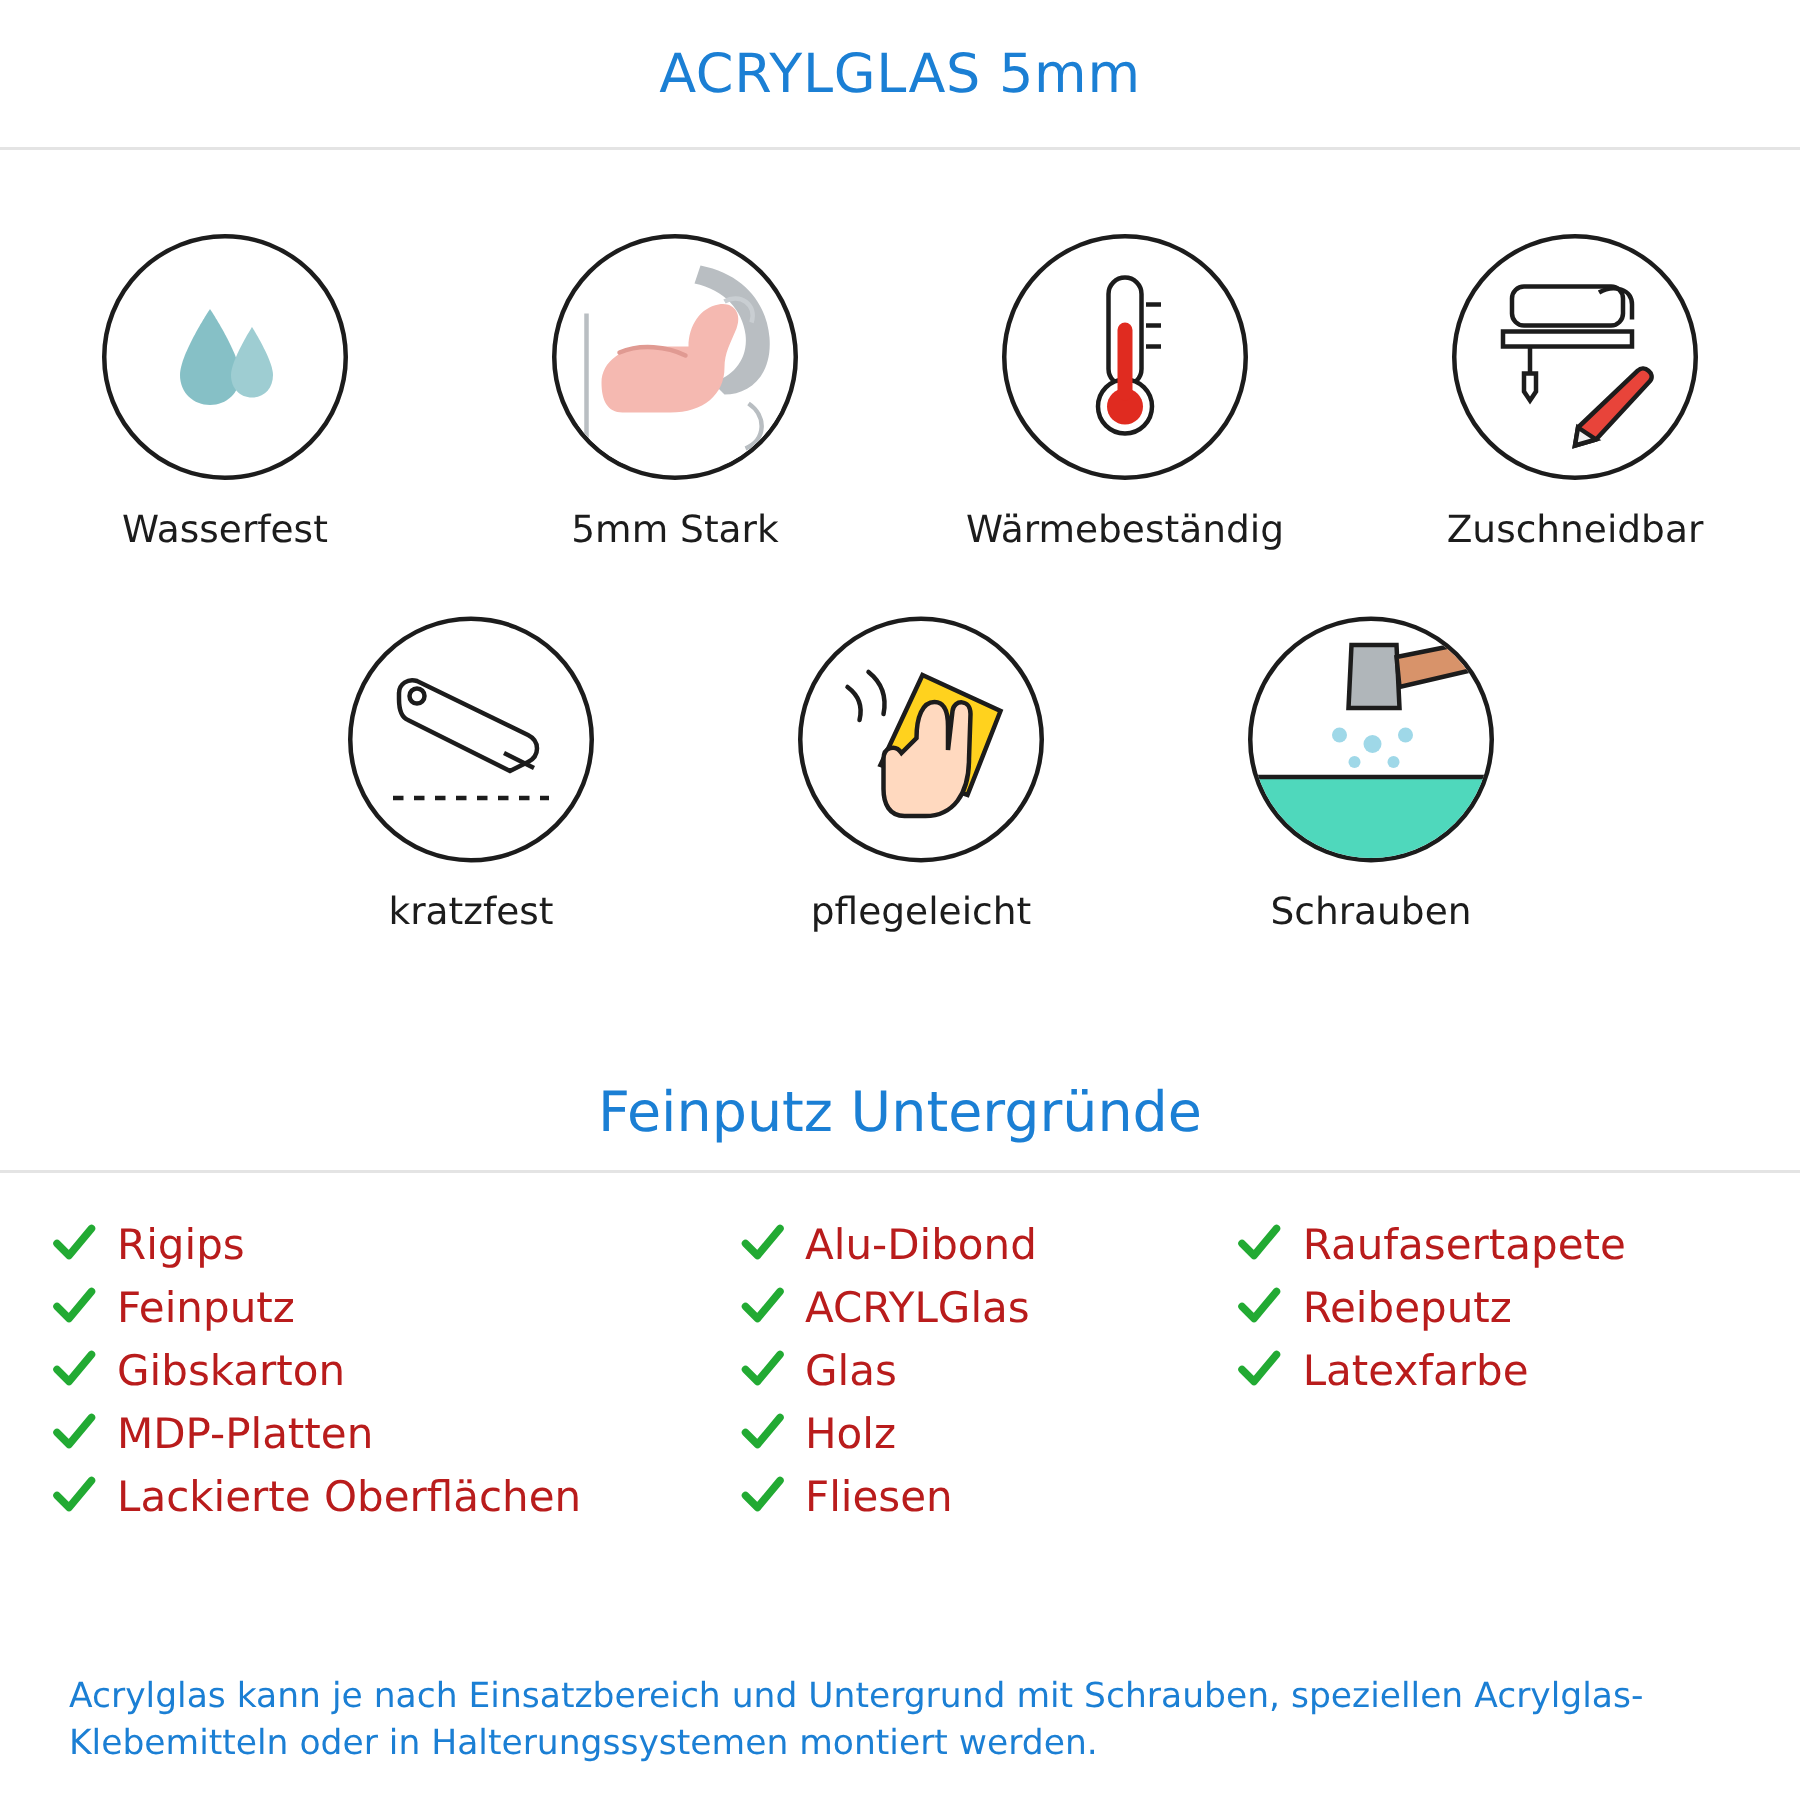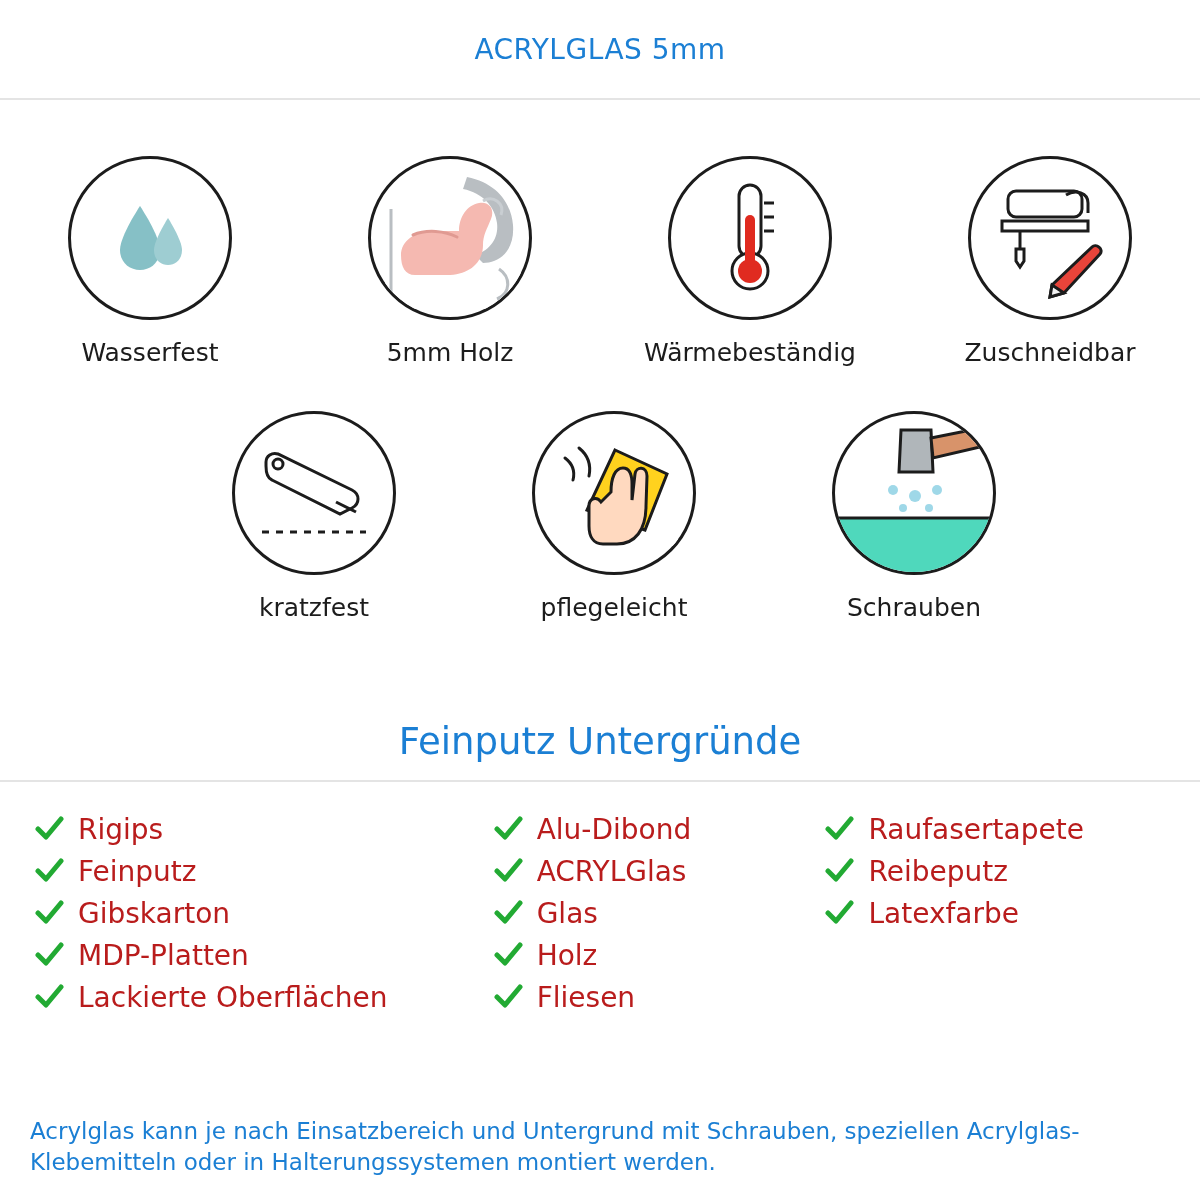--- a/index.html
+++ b/index.html
@@ -25,21 +25,21 @@
   .header {
     height: 100px;
     display: flex;
     align-items: center;
     justify-content: center;
     border-bottom: 2px solid #e4e4e4;
     box-sizing: border-box;
   }
   .header-title {
     color: #1b7fd4;
-    font-size: 28px;
+    font-size: 36px;
     font-weight: 400;
     letter-spacing: 0.5px;
   }
 
   
   .features {
     padding-top: 56px;
   }
   .feature-row {
     display: flex;
@@ -117,21 +117,21 @@
   }
   .list-text {
     font-size: 28px;
     color: #b91c1c;
     white-space: nowrap;
   }
 
   
   .footer-note {
     position: absolute;
-    left: 30px;
+    left: 46px;
     right: 16px;
     bottom: 22px;
     color: #1b7fd4;
     font-size: 23px;
     line-height: 1.35;
   }
 </style>
 </head>
 <body>
 
@@ -160,21 +160,21 @@
           <svg width="158" height="158" viewBox="0 0 158 158">
             <path d="M14 40 L120 14 L148 58 L150 120 L120 150 L14 150 Z" fill="#ffffff"></path>
             <path d="M96 18 C126 24 140 44 142 66 C144 92 128 104 112 104 L104 96 C118 92 128 80 126 64 C124 48 112 34 92 30 Z" fill="#b9bec2"></path>
             <path d="M30 96 C30 82 44 72 62 72 L88 72 C88 58 96 46 108 44 C118 42 124 50 120 60 C116 70 112 76 112 86 C112 104 98 116 76 116 L44 116 C34 116 30 108 30 96 Z" fill="#f5b9b1"></path>
             <path d="M42 76 C56 70 74 72 86 78" fill="none" stroke="#e09a92" stroke-width="3" stroke-linecap="round"></path>
             <path d="M112 42 C122 36 134 44 130 56" fill="none" stroke="#c9ced2" stroke-width="3"></path>
             <path d="M20 50 L20 150" stroke="#b9bec2" stroke-width="3" fill="none"></path>
             <path d="M128 110 C140 118 140 134 126 140" fill="none" stroke="#b9bec2" stroke-width="3"></path>
           </svg>
         </div>
-        <div class="feature-label">5mm Holz</div>
+        <div class="feature-label">5mm Stark</div>
       </div>
 
       <div class="feature">
         <div class="circle">
           <svg width="120" height="130" viewBox="0 0 120 130">
             <rect x="49" y="12" width="22" height="72" rx="11" fill="#ffffff" stroke="#1c1c1c" stroke-width="3"></rect>
             <circle cx="60" cy="98" r="18" fill="#ffffff" stroke="#1c1c1c" stroke-width="3"></circle>
             <circle cx="60" cy="98" r="12" fill="#e02b20"></circle>
             <rect x="55" y="42" width="10" height="52" rx="5" fill="#e02b20"></rect>
             <line x1="74" y1="30" x2="84" y2="30" stroke="#1c1c1c" stroke-width="3"></line>

